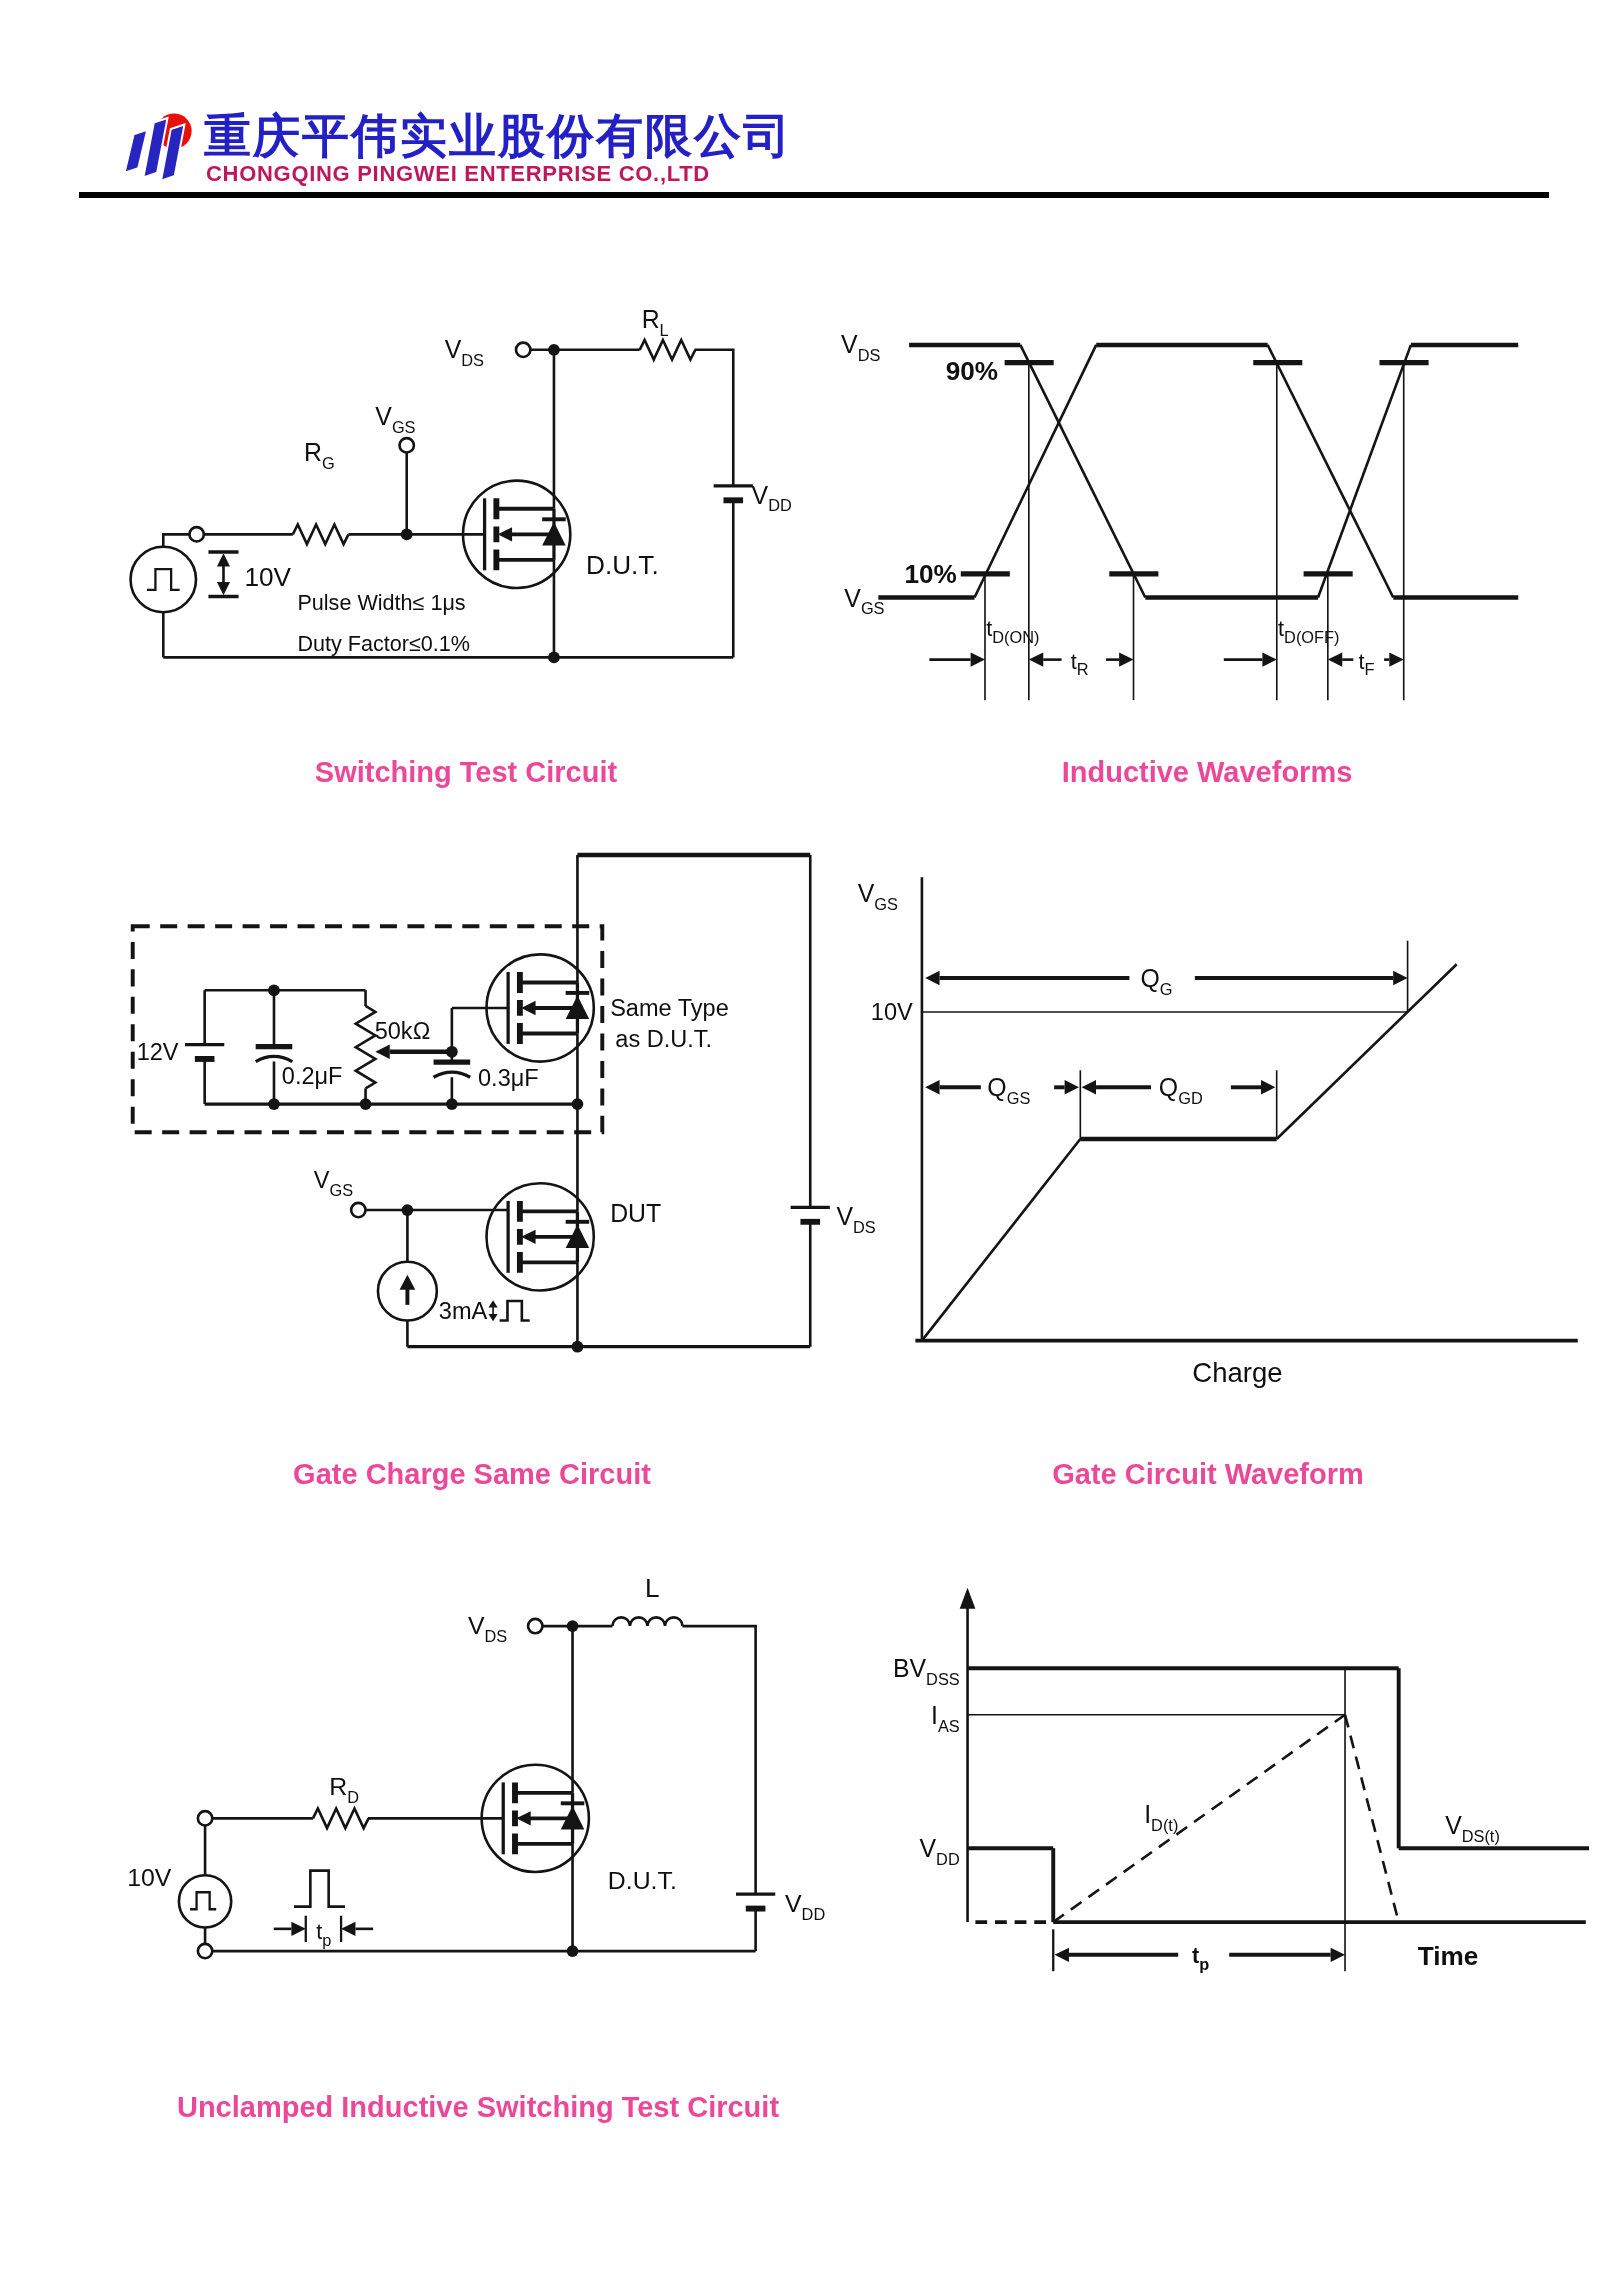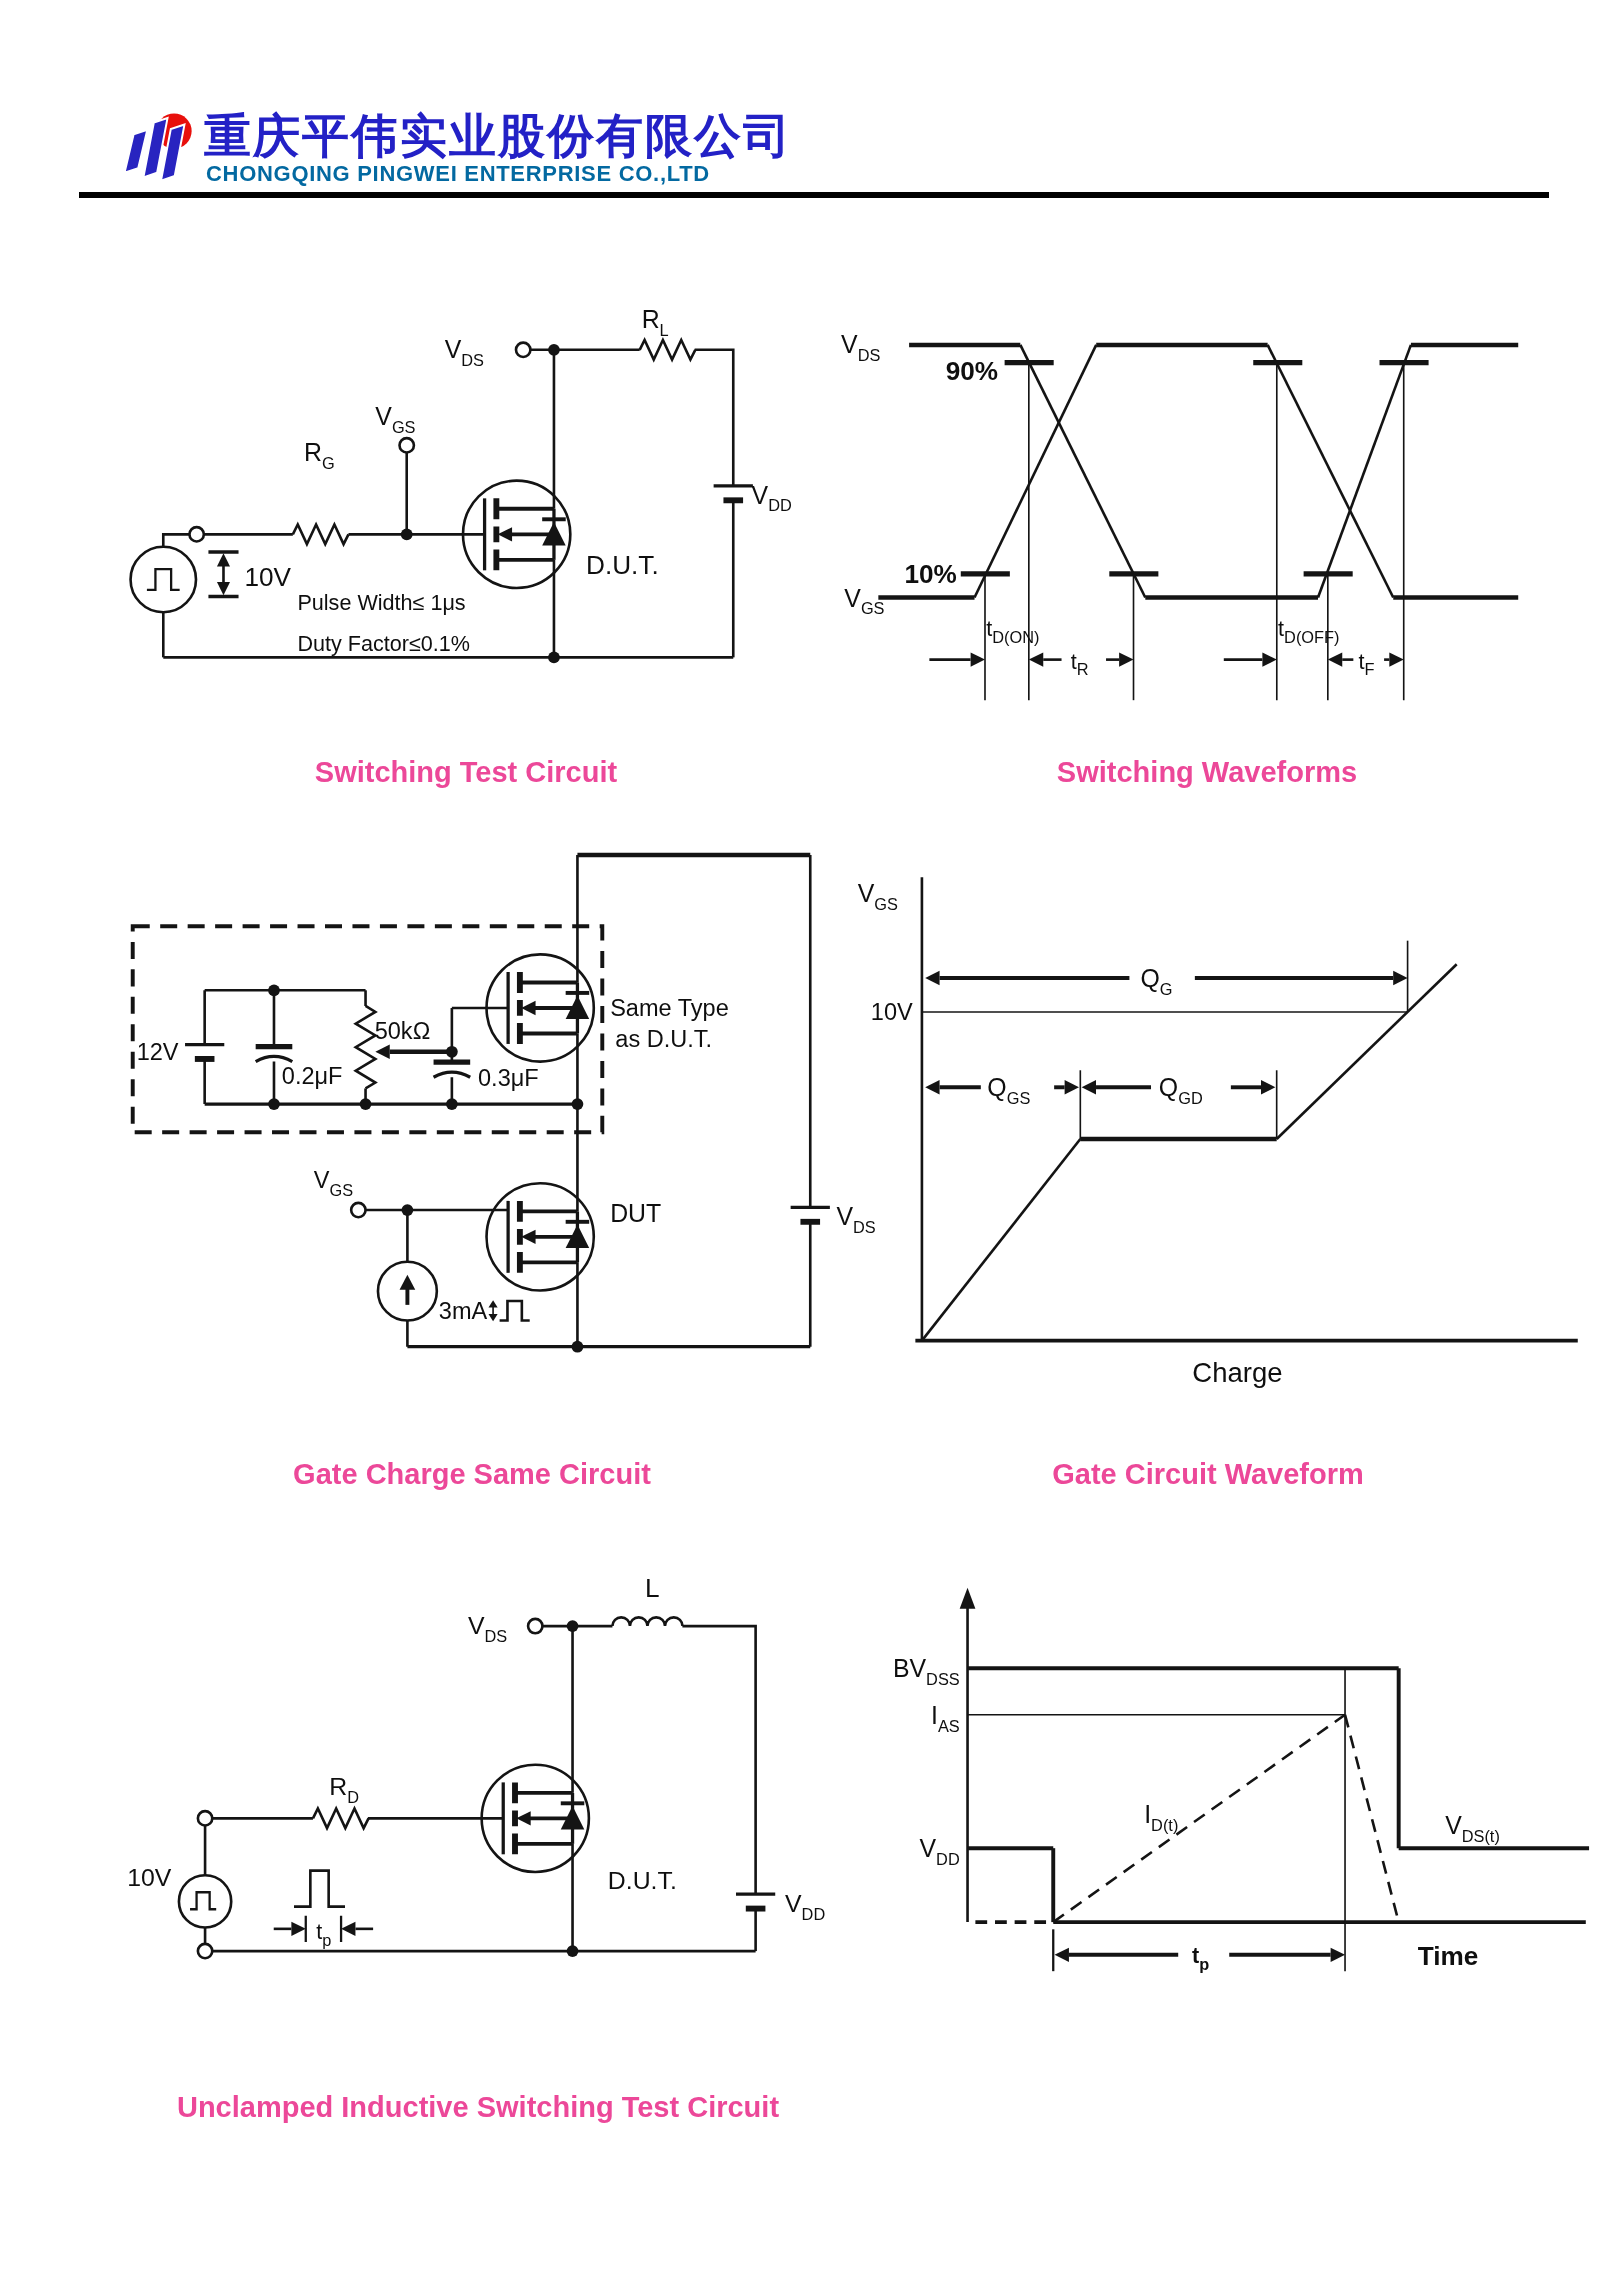--- a/index.html
+++ b/index.html
@@ -1,20 +1,20 @@
 <!DOCTYPE html>
 <html style="font-size:10.5px"><head>
 <meta charset="utf-8">
 <style>
   html,body{margin:0;padding:0;background:#888;}
   .page{position:relative;width:1623px;height:2295px;background:#ffffff;overflow:hidden;
         font-family:"Liberation Sans",sans-serif;color:#111;}
   .abs{position:absolute;}
   .cn-title{position:absolute;left:204px;top:105px;font-size:47px;letter-spacing:2px;color:#2321c6;font-weight:600;}
-  .en-title{position:absolute;left:206px;top:161px;font-size:22px;letter-spacing:0.7px;color:#0369a1;font-weight:600;}
+  .en-title{position:absolute;left:206px;top:161px;font-size:22px;letter-spacing:0.7px;color:#be185d;font-weight:600;}
   .rule{position:absolute;left:79px;top:192px;width:1470px;height:5.9px;background:#000;}
   .cap{position:absolute;transform:translateX(-50%);font-size:29px;font-weight:bold;white-space:nowrap;color:#ec4899;}
   svg{position:absolute;overflow:visible;}
   svg text{font-family:"Liberation Sans",sans-serif;fill:#0f0f0f;font-size:38px;}
   tspan.sub{font-size:25px;}
   .w2{stroke:#141414;stroke-width:4;fill:none;}
   .w25{stroke:#141414;stroke-width:2.5;fill:none;}
   .w3{stroke:#141414;stroke-width:3.5;fill:none;}
   .w5{stroke:#141414;stroke-width:5;fill:none;}
   .w6{stroke:#141414;stroke-width:6;fill:none;}
@@ -151,21 +151,21 @@
     <text x="20" y="487"><tspan>V</tspan><tspan class="sub" dy="12">GS</tspan></text>
     <text x="255" y="140" class="bold f40 end">90%</text>
     <text x="192" y="451" class="bold f40 end">10%</text>
     <text x="237" y="532" class="f33"><tspan>t</tspan><tspan class="sub" dy="10">D(ON)</tspan></text>
     <text x="366" y="582" class="f33"><tspan>t</tspan><tspan class="sub" dy="10">R</tspan></text>
     <text x="683" y="532" class="f33"><tspan>t</tspan><tspan class="sub" dy="10">D(OFF)</tspan></text>
     <text x="806" y="582" class="f33"><tspan>t</tspan><tspan class="sub" dy="10">F</tspan></text>
   </svg>
 
   <div class="cap" style="left:466px;top:756px">Switching Test Circuit</div>
-  <div class="cap" style="left:1207px;top:756px">Switching Waveforms</div>
+  <div class="cap" style="left:1207px;top:756px">Inductive Waveforms</div>
 
   <svg class="abs" style="left:118px;top:851px" width="792" height="533" viewBox="0 0 1210 815">
     <rect x="22" y="115" width="718" height="315" fill="none" stroke="#141414" stroke-width="6" stroke-dasharray="26 16"></rect>
     <g>
       <path d="M132 213 V296 M132 318 V387" class="w2"></path>
       <path d="M132 213 H378" class="w2"></path>
       <path d="M238 213 V299 M238 322 V387" class="w2"></path>
       <path d="M210 299 H266" class="w8"></path>
       <path d="M210 322 Q238 306 266 322" class="w5"></path>
       <path d="M378 213 V237" class="w2"></path>

